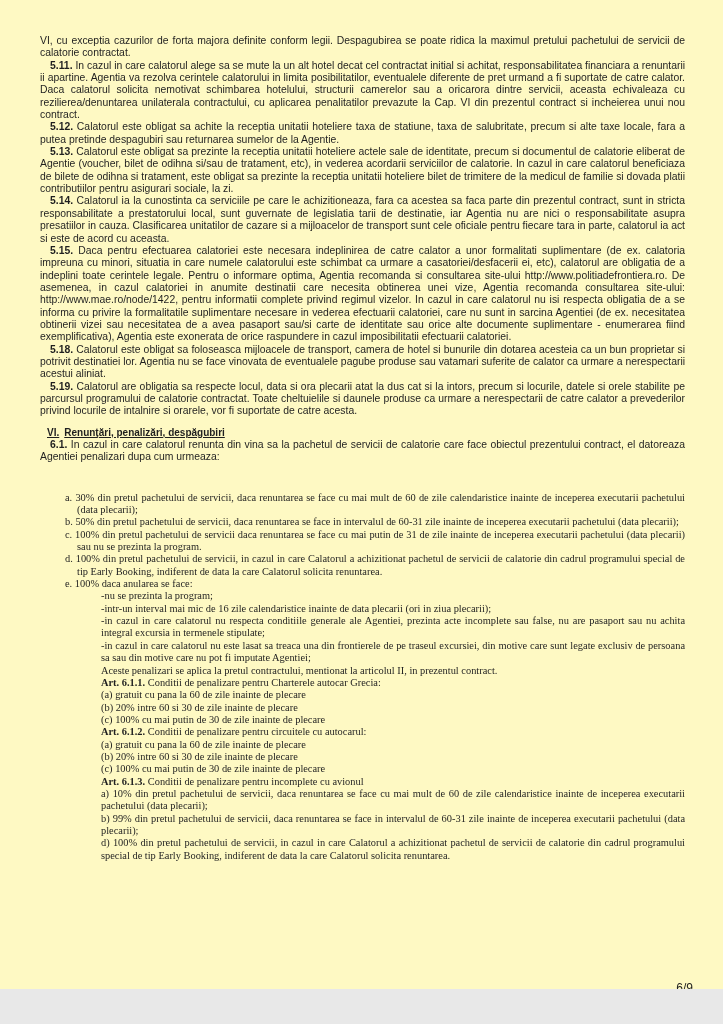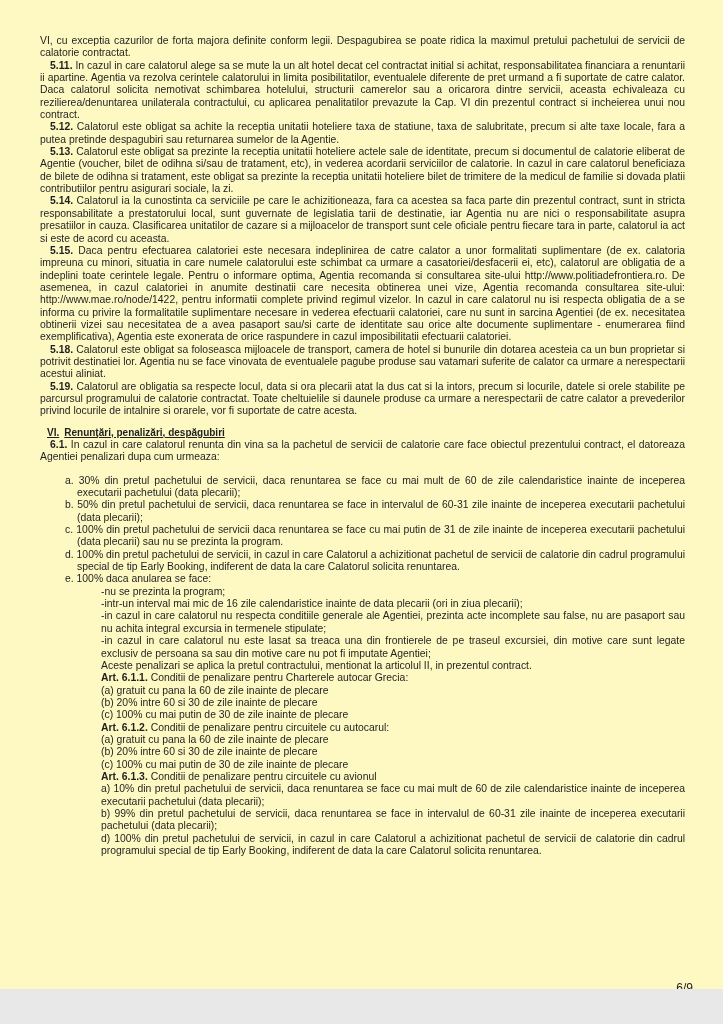--- a/index.html
+++ b/index.html
@@ -16,21 +16,21 @@
     line-height: 12.35px;
     color: #1f1f1f;
     overflow: hidden;
   }
   .para { margin: 0; text-align: justify; }
   .ind { text-indent: 10px; }
   .num { font-weight: 700; }
   .heading { margin: 9px 0 0 7px; font-weight: 700; font-size: 10px; }
   .hu { text-decoration: underline; }
   .heading .title { margin-left: 5px; }
-  .penalty-list { margin: 11px 0 0 25px; }
+  .penalty-list { margin: 28px 0 0 25px; font-family: Liberation Serif, serif; }
   .li { margin: 0; padding-left: 12px; text-indent: -12px; text-align: justify; }
   .sub-block { margin-left: 36px; }
   .sub-line { margin: 0; text-align: justify; }
   .art-label { font-weight: 700; }
   .page-number {
     position: absolute;
     top: 982px;
     right: 30px;
     font-size: 12px;
     color: #1f1f1f;
@@ -80,21 +80,21 @@
       <p class="sub-line"><b class="art-label">Art. 6.1.1.</b> <span>Conditii de penalizare pentru Charterele autocar Grecia:</span></p>
       <p class="sub-line">(a) gratuit cu pana la 60 de zile inainte de plecare</p>
       <p class="sub-line">(b) 20% intre 60 si 30 de zile inainte de plecare</p>
       <p class="sub-line">(c) 100% cu mai putin de 30 de zile inainte de plecare</p>
 
       <p class="sub-line"><b class="art-label">Art. 6.1.2.</b> <span>Conditii de penalizare pentru circuitele cu autocarul:</span></p>
       <p class="sub-line">(a) gratuit cu pana la 60 de zile inainte de plecare</p>
       <p class="sub-line">(b) 20% intre 60 si 30 de zile inainte de plecare</p>
       <p class="sub-line">(c) 100% cu mai putin de 30 de zile inainte de plecare</p>
 
-      <p class="sub-line"><b class="art-label">Art. 6.1.3.</b> <span>Conditii de penalizare pentru circuitele cu avionul</span></p>
+      <p class="sub-line"><b class="art-label">Art. 6.1.3.</b> <span>Conditii de penalizare pentru incomplete cu avionul</span></p>
       <p class="sub-line">a) 10% din pretul pachetului de servicii, daca renuntarea se face cu mai mult de 60 de zile calendaristice inainte de inceperea executarii pachetului (data plecarii);</p>
       <p class="sub-line">b) 99% din pretul pachetului de servicii, daca renuntarea se face in intervalul de 60-31 zile inainte de inceperea executarii pachetului (data plecarii);</p>
       <p class="sub-line">d) 100% din pretul pachetului de servicii, in cazul in care Calatorul a achizitionat pachetul de servicii de calatorie din cadrul programului special de tip Early Booking, indiferent de data la care Calatorul solicita renuntarea.</p>
     </div>
   </div>
 
   <div class="page-number">6/9</div>
 
 </div>
 

